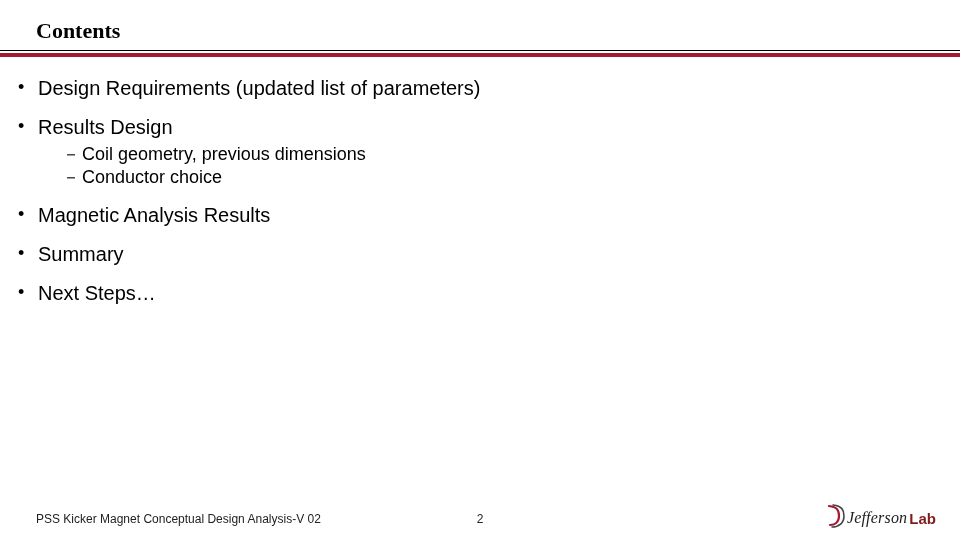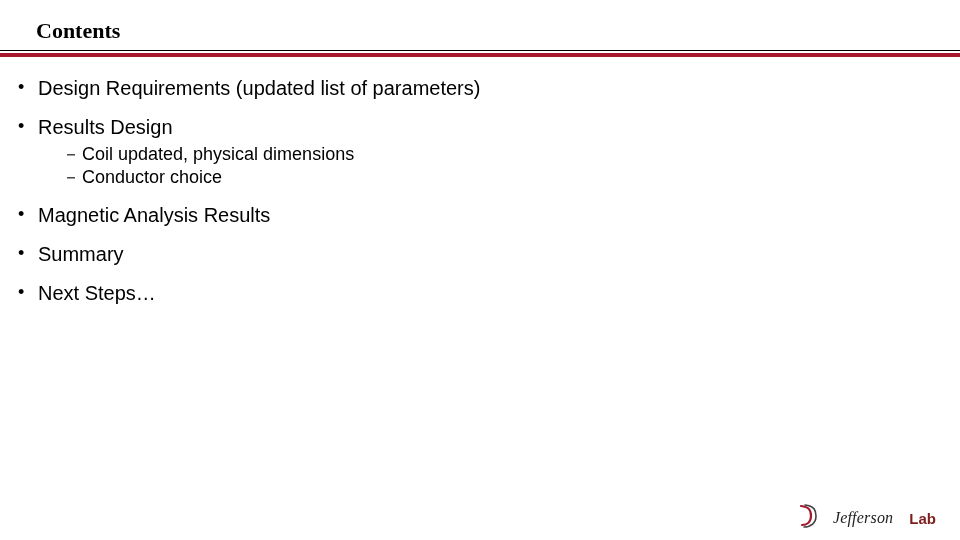--- a/index.html
+++ b/index.html
@@ -87,21 +87,21 @@
     left: 50%;
     transform: translateX(-50%);
     bottom: 0;
   }
   .logo {
     position: absolute;
     right: 24px;
     bottom: 8px;
     display: flex;
     align-items: center;
-    gap: 14px;
+    gap: 0;
   }
   .logo .jmark {
     display: inline-block;
   }
   .logo .jtext {
     font-style: italic;
     font-family: Georgia, 'Times New Roman', serif;
     font-size: 16px;
     color: #222;
     letter-spacing: 0.2px;
@@ -125,38 +125,42 @@
   <div class="rule-thick"></div>
 
   <ul class="main">
     <li>
       <span>Design Requirements (updated list of parameters)</span>
     </li>
     <li>
       <span>Results Design</span>
       <ul class="sub">
         <li>
-          <span>Coil updated, physical dimensions</span>
+          <span>Coil geometry, previous dimensions</span>
         </li>
         <li>
           <span>Conductor choice</span>
         </li>
       </ul>
     </li>
     <li>
       <span>Magnetic Analysis Results</span>
     </li>
     <li>
       <span>Summary</span>
     </li>
     <li>
       <span>Next Steps…</span>
     </li>
   </ul>
 
+  <div class="footer">
+    <div class="left">PSS Kicker Magnet Conceptual Design Analysis-V 02</div>
+    <div class="pagenum">2</div>
+  </div>
 
   <div class="logo">
     <span class="jmark">
       <svg width="22" height="24" viewBox="0 0 22 24">
         <path d="M4 2 C 12 3, 14 6, 14 12 C 14 18, 10 21, 5 21" stroke="#a6192e" stroke-width="2.2" fill="none" stroke-linecap="round"></path>
         <path d="M8 1 C 17 2, 19 6, 19 12 C 19 19, 14 23, 7 23" stroke="#444" stroke-width="1.6" fill="none" stroke-linecap="round"></path>
       </svg>
     </span>
     <span class="jtext">Jefferson</span>
     <span class="lab">Lab</span>

